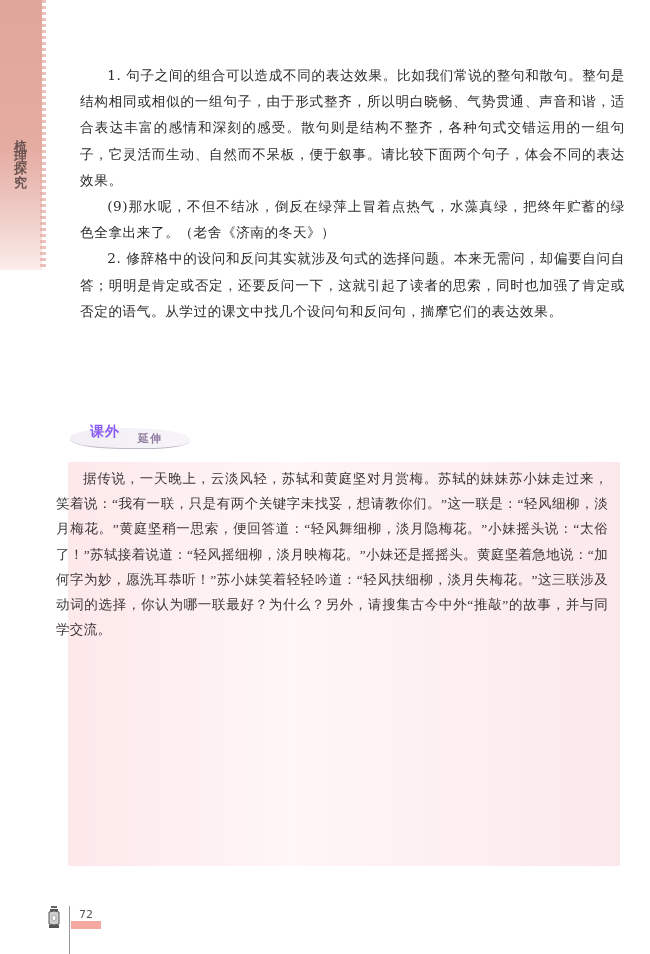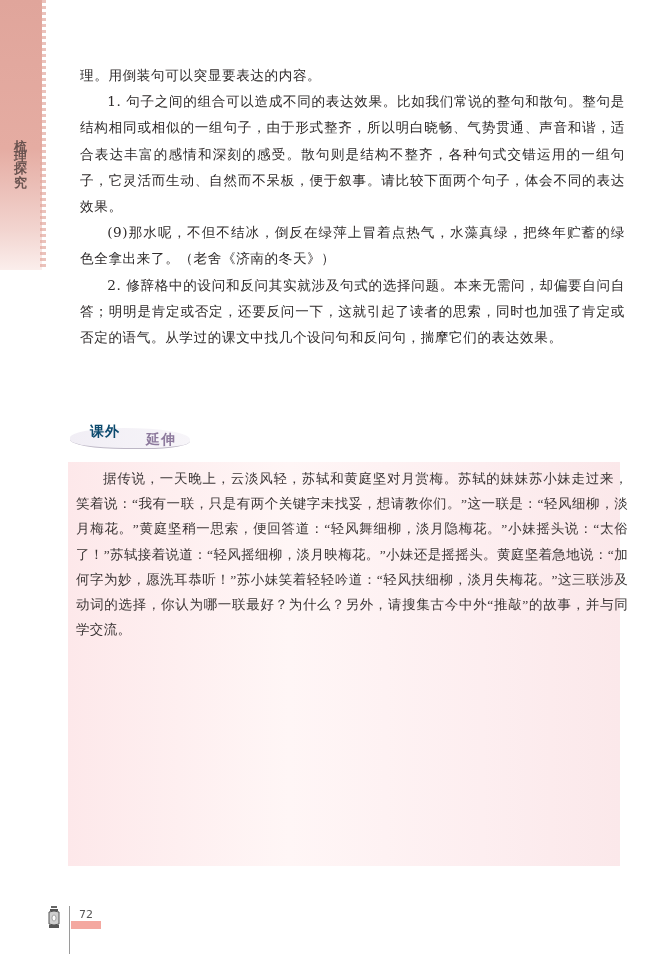--- a/index.html
+++ b/index.html
@@ -36,33 +36,33 @@
   }
   .ext-header .swash {
     position: absolute; left: 0; top: 10px; width: 120px; height: 20px;
     border-radius: 50% 60% 40% 50%;
     background: linear-gradient(to right, #f1eef5, #f7f5f9);
     border-bottom: 1px solid #bdb7c6;
   }
   .ext-header .big {
     position: absolute; left: 20px; top: 5px;
     font-family: "DejaVu Sans", sans-serif; font-weight: bold;
-    font-size: 14px; color: #0c4a6e; letter-spacing: 1px;
+    font-size: 14px; color: #8b5cf6; letter-spacing: 1px;
   }
   .ext-header .small {
-    position: absolute; left: 76px; top: 13px;
+    position: absolute; left: 68px; top: 13px;
     font-family: "DejaVu Sans", sans-serif; font-weight: bold;
-    font-size: 14px; color: #8d7a9d; letter-spacing: 1px;
+    font-size: 11px; color: #8d7a9d; letter-spacing: 1px;
   }
   .ext-box {
     position: absolute; left: 68px; top: 462px; width: 552px; height: 404px;
     background: linear-gradient(to right, #fde8ea 0%, #fff6f6 40%, #fdeef0 75%, #fbe8ea 100%);
   }
   .ext-text {
-    position: absolute; left: 76px; top: 466px; width: 552px;
+    position: absolute; left: 56px; top: 466px; width: 552px;
     font-family: "Liberation Serif", "DejaVu Serif", serif;
     font-size: 13.5px; line-height: 25.2px; color: #3a3535;
     text-align: justify; letter-spacing: 0.35px;
   }
   .ext-text p { margin: 0; text-indent: 2em; }
   .footer-rule {
     position: absolute; left: 69px; top: 906px; width: 1px; height: 48px; background: #9a9a9a;
   }
   .lantern {
     position: absolute; left: 46px; top: 906px; width: 16px; height: 24px;
@@ -76,21 +76,20 @@
     background: #f4a8a0;
   }
 </style>
 </head>
 <body>
 
 <div class="side-band"></div>
 <div class="side-label">梳理探究</div>
 
 <div class="content">
-  <p>理。用倒装句可以突显要表达的内容。</p>
   <p class="indent">1. 句子之间的组合可以造成不同的表达效果。比如我们常说的整句和散句。整句是结构相同或相似的一组句子，由于形式整齐，所以明白晓畅、气势贯通、声音和谐，适合表达丰富的感情和深刻的感受。散句则是结构不整齐，各种句式交错运用的一组句子，它灵活而生动、自然而不呆板，便于叙事。请比较下面两个句子，体会不同的表达效果。</p>
   <p class="indent">(9)那水呢，不但不结冰，倒反在绿萍上冒着点热气，水藻真绿，把终年贮蓄的绿色全拿出来了。（老舍《济南的冬天》）</p>
   <p class="indent">2. 修辞格中的设问和反问其实就涉及句式的选择问题。本来无需问，却偏要自问自答；明明是肯定或否定，还要反问一下，这就引起了读者的思索，同时也加强了肯定或否定的语气。从学过的课文中找几个设问句和反问句，揣摩它们的表达效果。</p>
 </div>
 
 <div class="ext-header">
   <div class="swash"></div>
   <span class="big">课外</span>
   <span class="small">延伸</span>
 </div>

